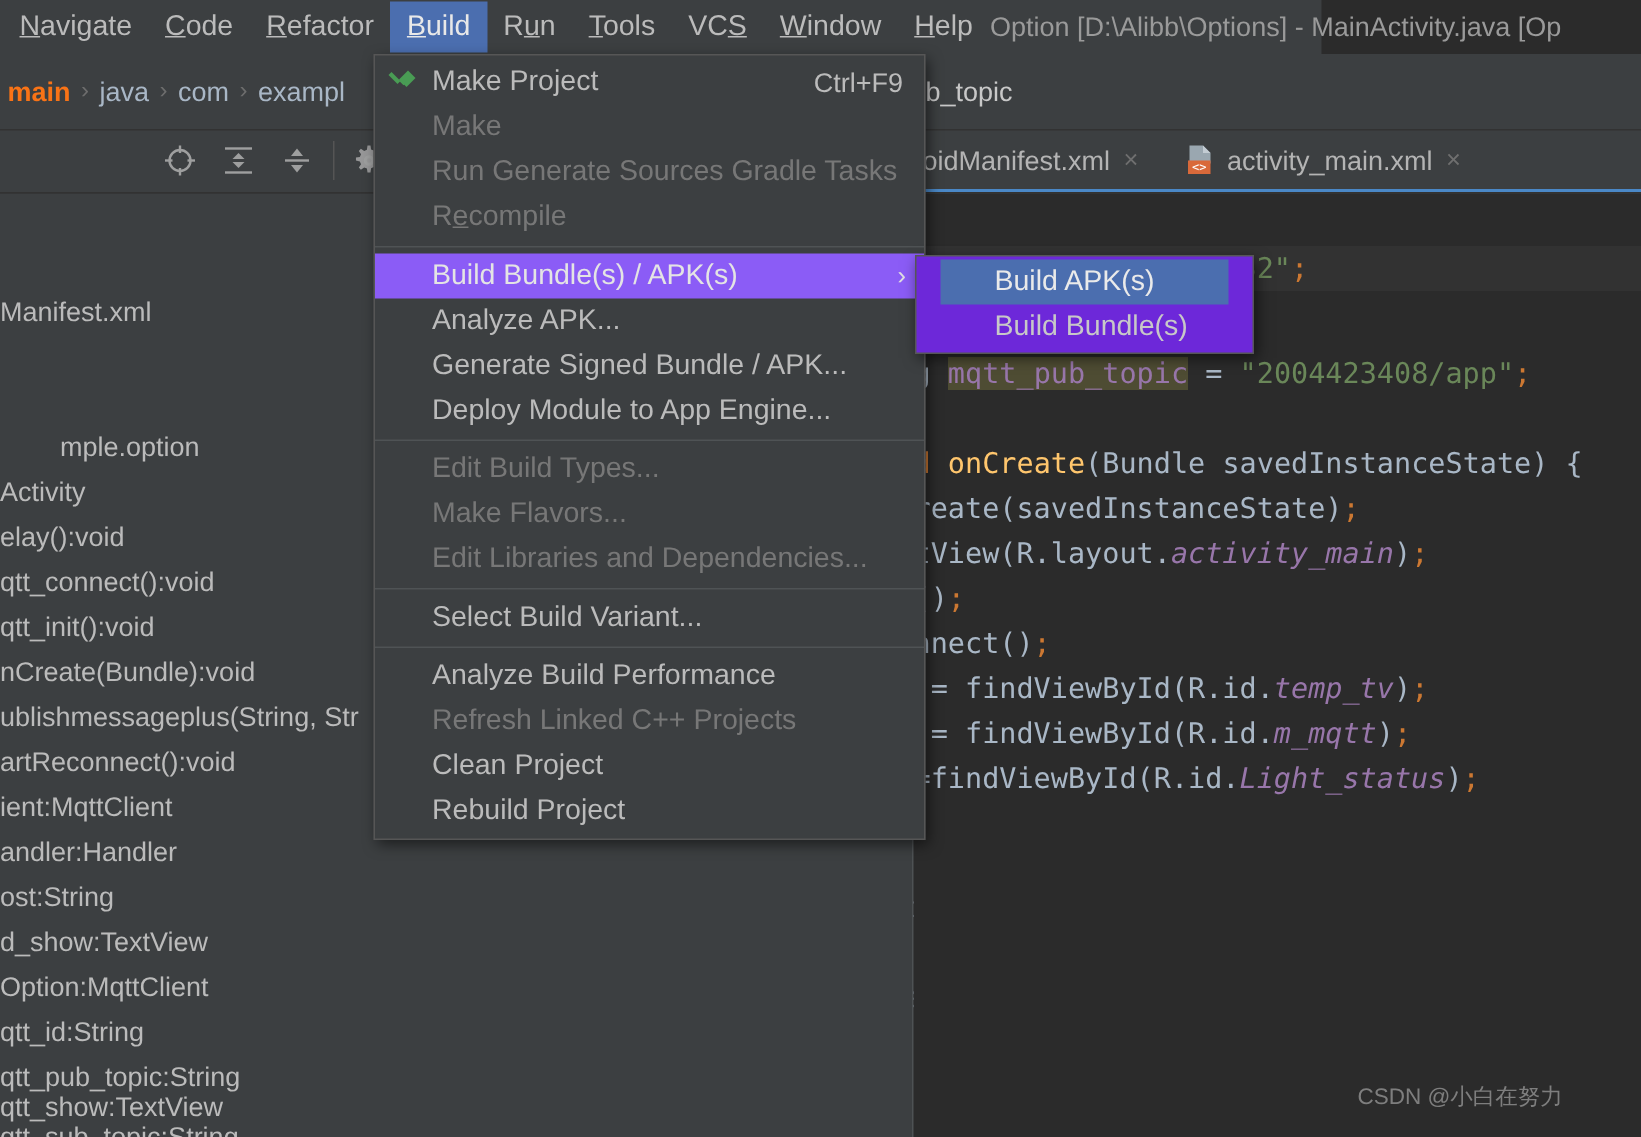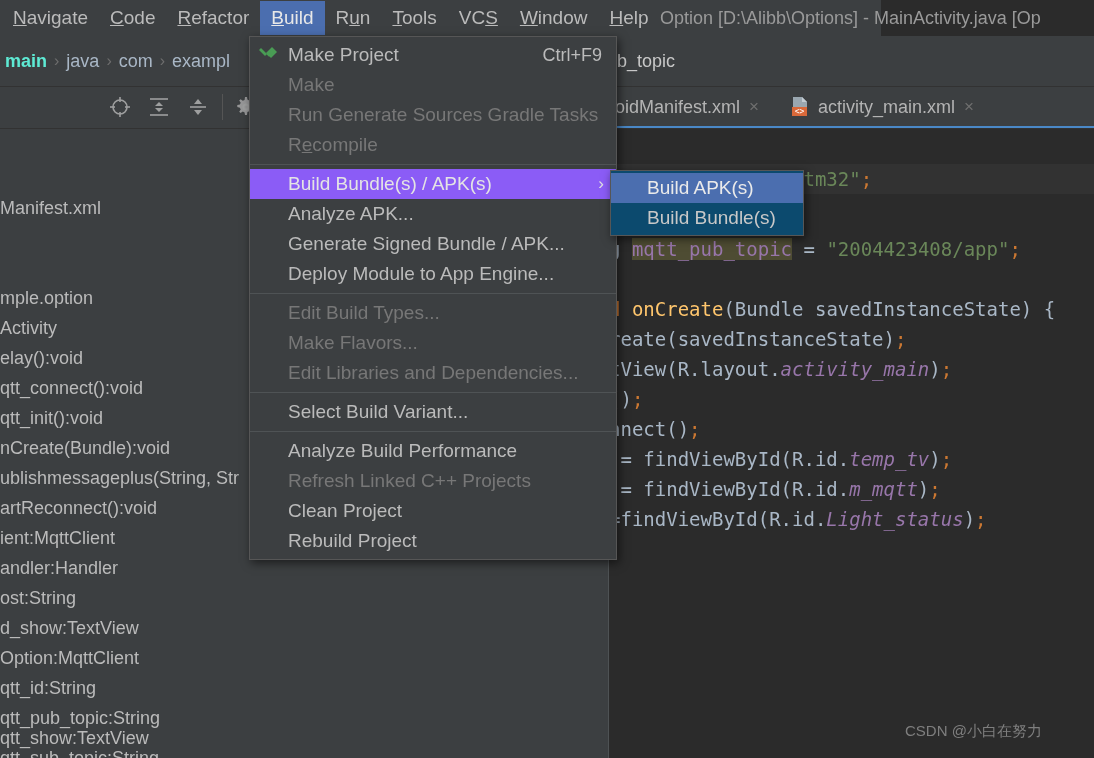--- a/index.html
+++ b/index.html
@@ -30,21 +30,21 @@
   }
 
   
   .crumbrow{
     position:absolute;left:0;top:36px;width:1094px;height:50px;
     background:#3c3f41;border-bottom:1px solid #323232;
   }
   .crumbs{position:absolute;left:0;top:0;height:50px;display:flex;align-items:center;
     font-size:18px;color:#a9b7c6;white-space:nowrap;}
   .crumbs .cr{padding:0 5px;}
-  .crumbs .cr.bold{font-weight:bold;color:#5eead4;}
+  .crumbs .cr.bold{font-weight:bold;color:#f97316;}
   .crumbs .sep{color:#6d6d6d;font-size:16px;padding:0 2px;}
   .crumb-right{
     position:absolute;left:617px;top:0;height:50px;line-height:50px;
     font-size:18px;color:#c8c8c8;white-space:nowrap;
   }
   .crumb-divider{position:absolute;left:608px;top:36px;width:1px;height:722px;background:#4e5254;}
 
   
   .structtoolbar{
     position:absolute;left:0;top:86px;width:608px;height:42px;background:#3c3f41;
@@ -116,22 +116,22 @@
   .mrow.disabled{color:#777777;}
   .mrow.hi{background:#8b5cf6;color:#e4e4e4;}
   .mrow .acc{margin-left:auto;padding-right:14px;font-size:18px;color:#bbbbbb;}
   .mrow .arrow{margin-left:auto;padding-right:12px;font-size:17px;color:#e0e0e0;}
   .msep{height:1px;background:#4f5355;margin:4px 0;}
   .hammer{position:absolute;left:8px;top:4px;width:22px;height:22px;}
 
   
   .submenu{
     position:absolute;left:610px;top:170px;width:192px;
-    background:#0c4a6e;border:1px solid #565656;box-shadow:2px 3px 9px rgba(0,0,0,.55);
-    padding:2px 0;z-index:50;
+    background:#6d28d9;border:1px solid #565656;box-shadow:2px 3px 9px rgba(0,0,0,.55);
+    padding:2px 16px;z-index:50;
   }
   .subrow{height:30px;line-height:30px;font-size:19px;color:#c8c8c8;padding-left:36px;white-space:nowrap;}
   .subrow.hi{background:#4b6eaf;color:#eaeaea;}
 
   .watermark{
     position:absolute;left:905px;top:722px;font-size:15px;color:#8d8d8d;
     font-family:"Liberation Sans",sans-serif;white-space:nowrap;opacity:.85;
   }
 </style>
 </head>
@@ -174,21 +174,21 @@
         <div class="line" style="top: 286px;"><span class="t">nnect()</span><span class="sc">;</span></div>
         <div class="line" style="top: 316px;"><span class="t"> = findViewById(R.id.</span><span class="stat">temp_tv</span><span class="t">)</span><span class="sc">;</span></div>
         <div class="line" style="top: 346px;"><span class="t"> = findViewById(R.id.</span><span class="stat">m_mqtt</span><span class="t">)</span><span class="sc">;</span></div>
         <div class="line" style="top: 376px;"><span class="t">=findViewById(R.id.</span><span class="stat">Light_status</span><span class="t">)</span><span class="sc">;</span></div>
       </div>
   </div>
 
   <div class="structpanel">
     <div id="struct-rows">
         <div class="strow" style="top: 64px;">Manifest.xml</div>
-        <div class="strow" style="top: 154px;">mple.option</div>
+        <div class="strow" style="top: 154px; padding-left: 40px;">mple.option</div>
         <div class="strow" style="top: 184px;">Activity</div>
         <div class="strow" style="top: 214px;">elay():void</div>
         <div class="strow" style="top: 244px;">qtt_connect():void</div>
         <div class="strow" style="top: 274px;">qtt_init():void</div>
         <div class="strow" style="top: 304px;">nCreate(Bundle):void</div>
         <div class="strow" style="top: 334px;">ublishmessageplus(String, Str</div>
         <div class="strow" style="top: 364px;">artReconnect():void</div>
         <div class="strow" style="top: 394px;">ient:MqttClient</div>
         <div class="strow" style="top: 424px;">andler:Handler</div>
         <div class="strow" style="top: 454px;">ost:String</div>

